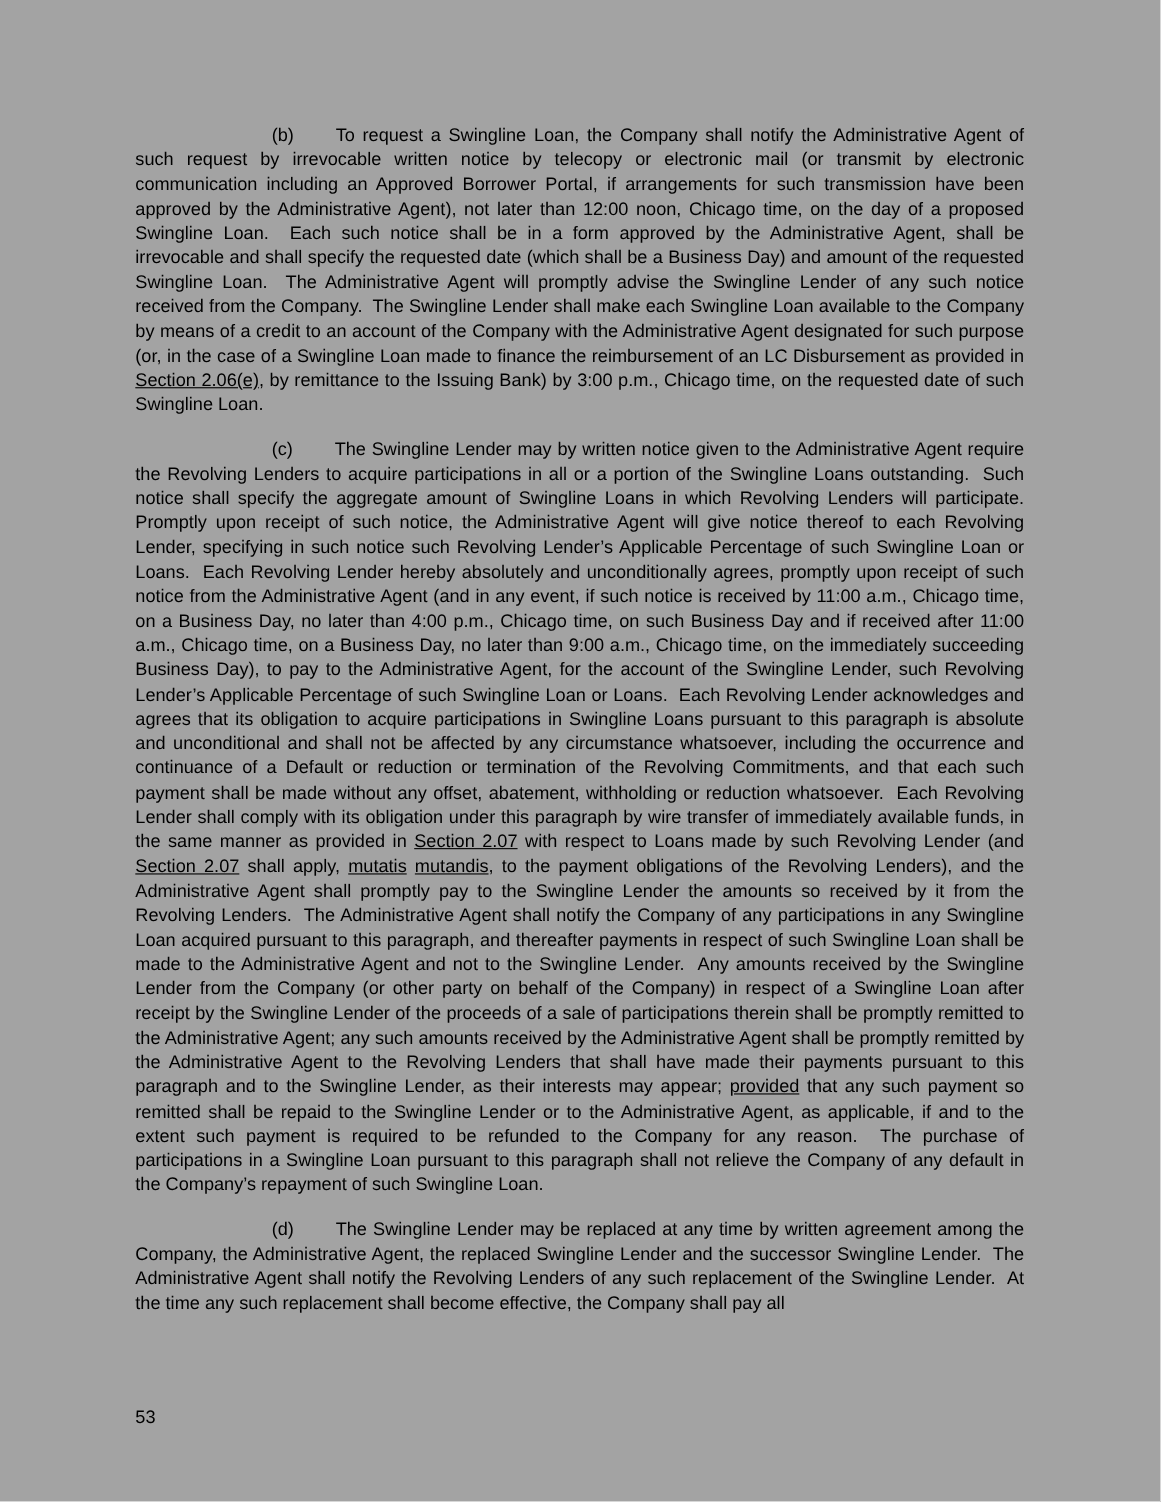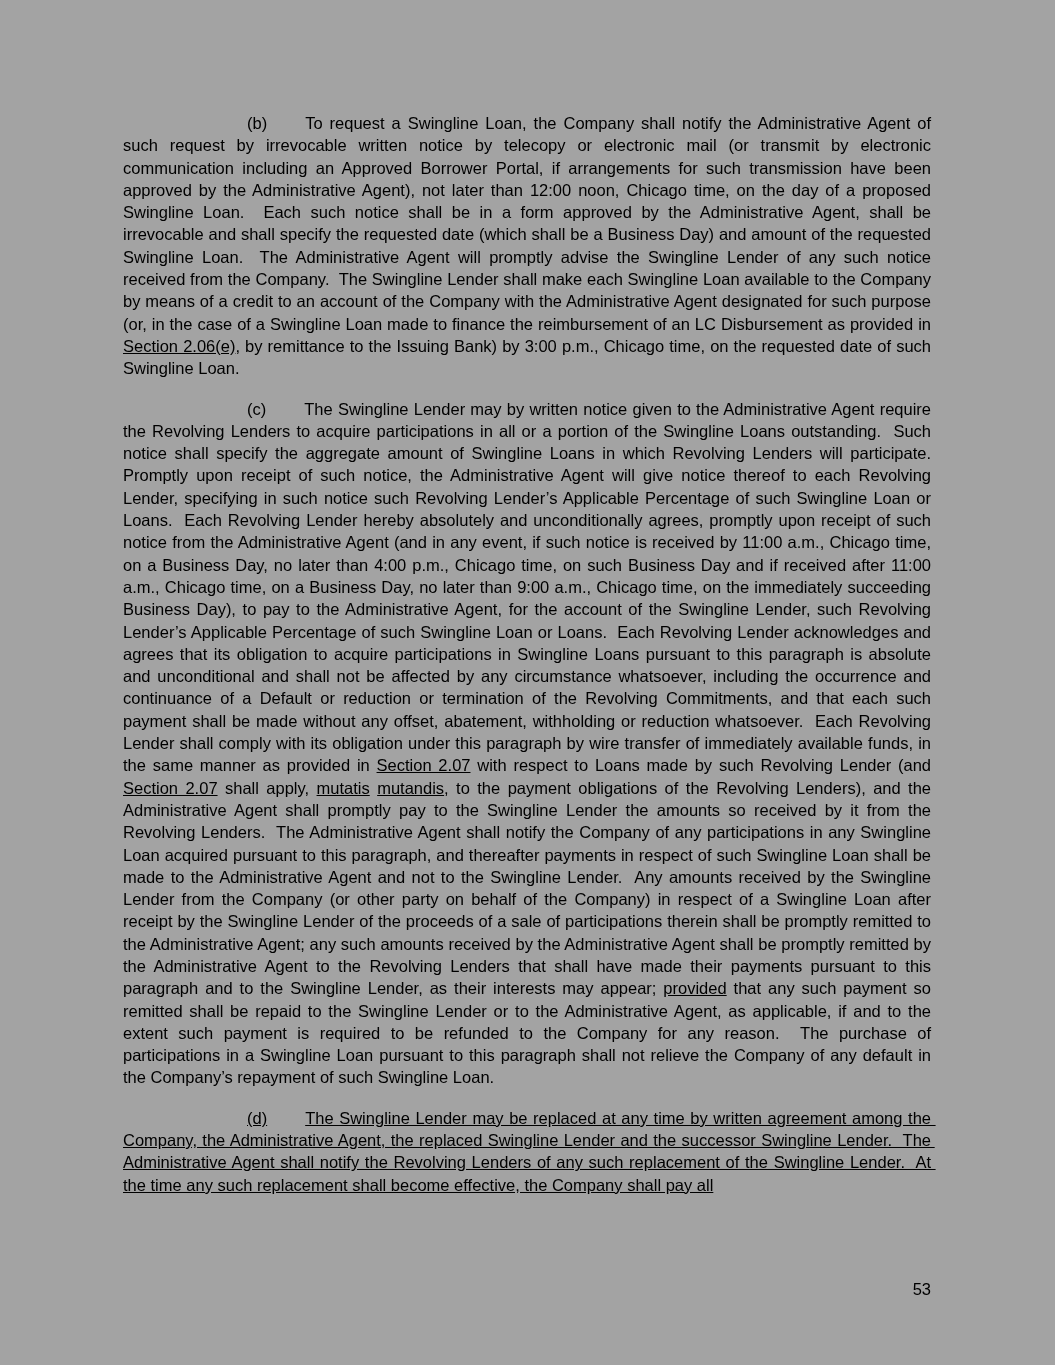--- a/index.html
+++ b/index.html
@@ -23,32 +23,32 @@
     width: 808px;
   }
   .para {
     margin: 0 0 18px 0;
     text-align: justify;
     text-indent: 124px;
     font-size: 16.5px;
     line-height: 22.3px;
     white-space: pre-wrap;
   }
-  .para:last-child { margin-bottom: 15px; text-decoration: underline; }
+  .para:last-child { margin-bottom: 15px; }
   .tab-spacer {
     display: inline-block;
     width: 38px;
   }
   .u { text-decoration: underline; }
   .page-number {
     position: absolute;
     top: 1278px;
     left: 123px;
     width: 808px;
-    text-align: right;
+    text-align: left;
     font-size: 16.5px;
     line-height: 22.3px;
   }
 </style>
 </head>
 <body>
 
 <div class="page">
   <div class="content">
 

